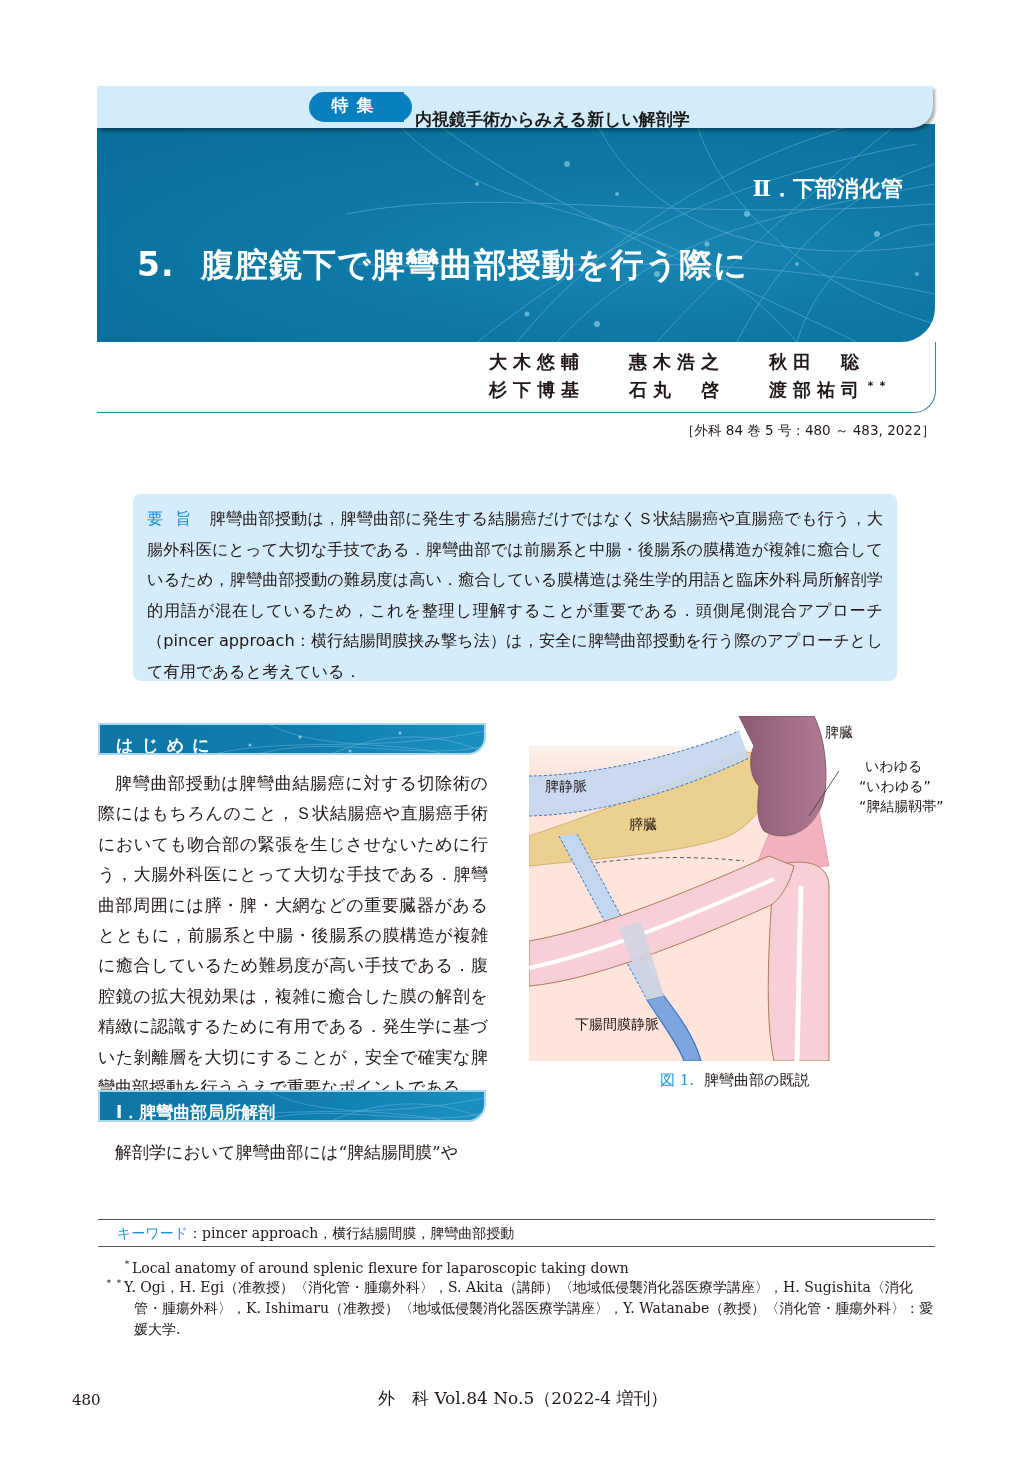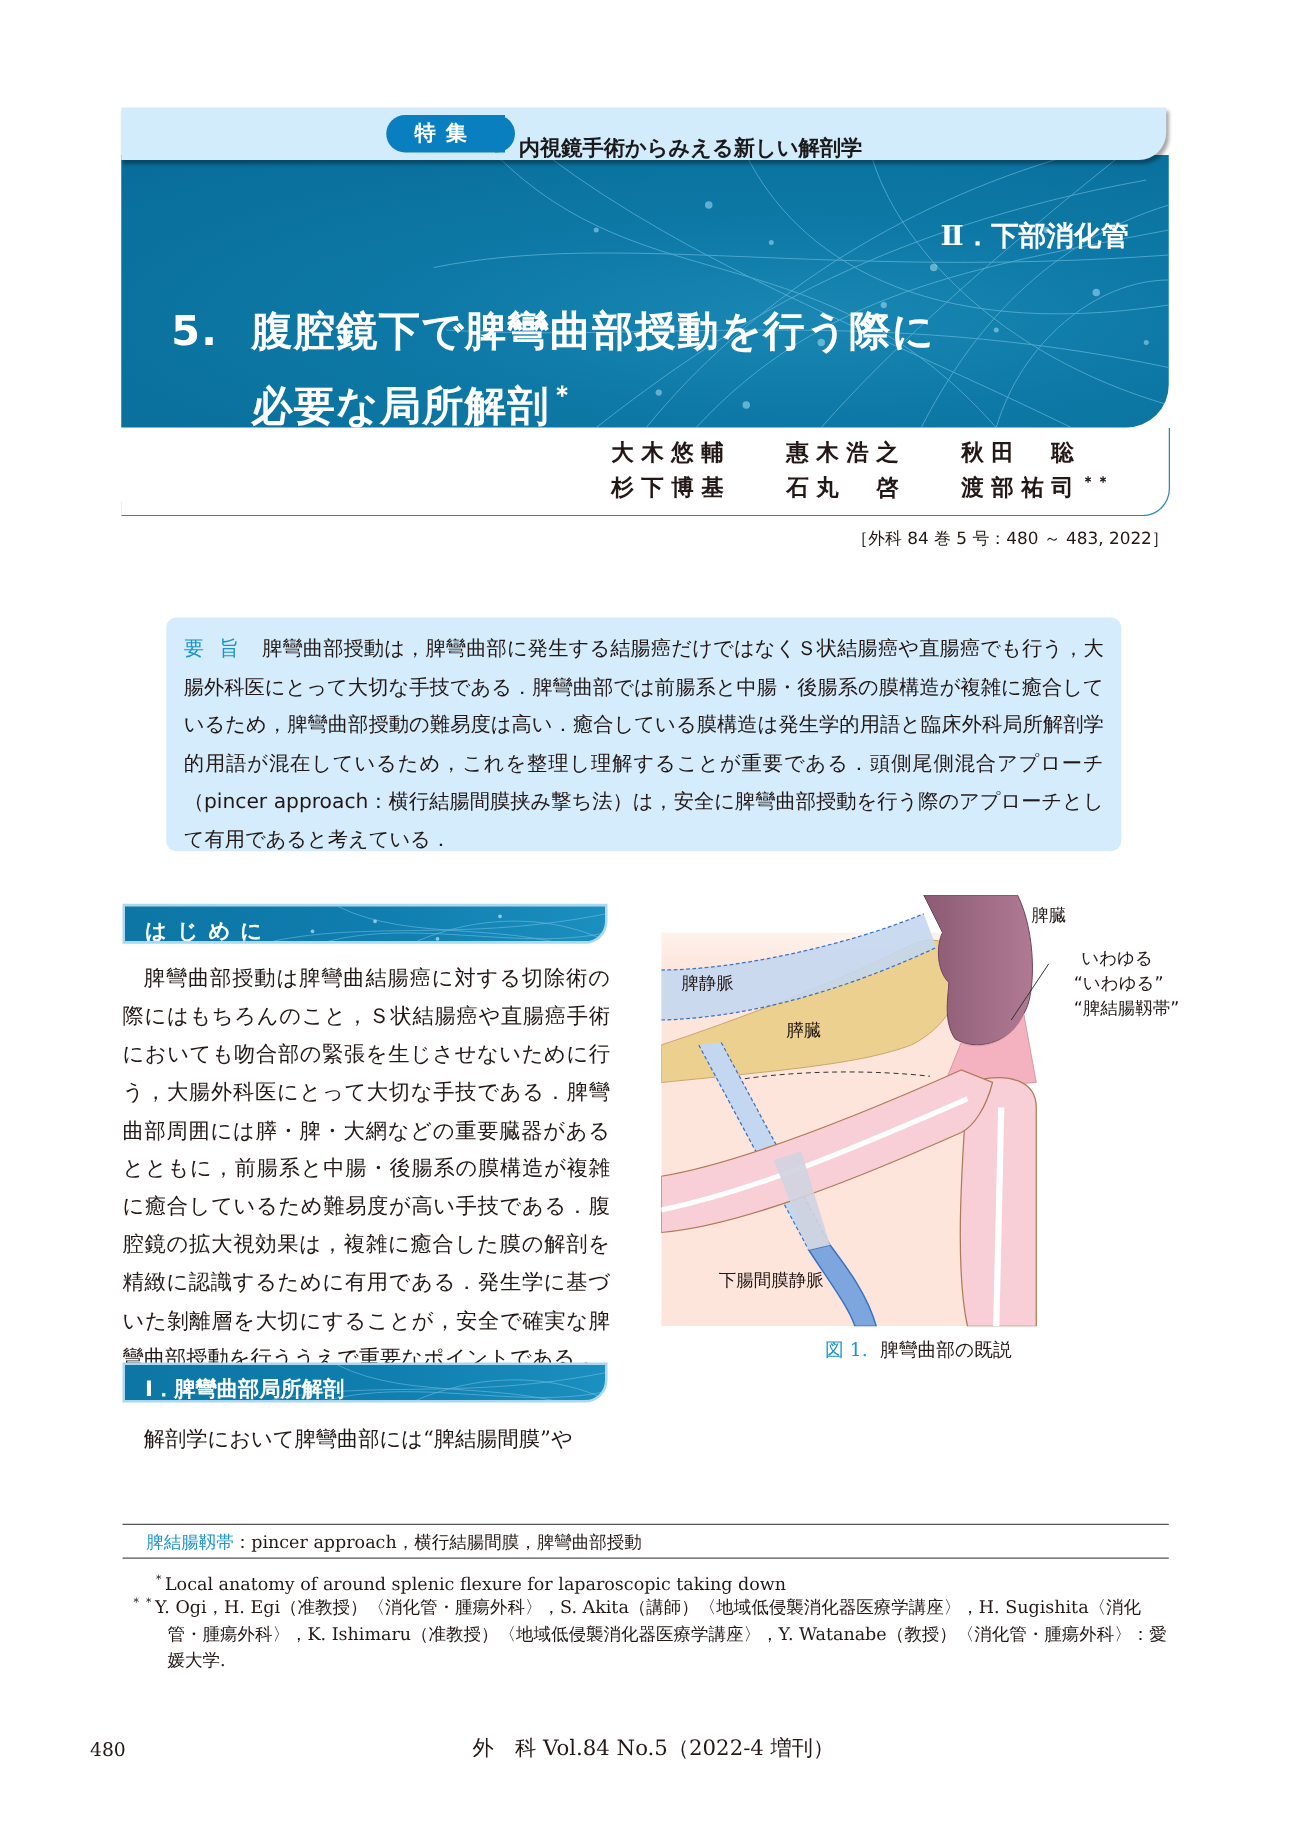--- a/index.html
+++ b/index.html
@@ -11,21 +11,21 @@
   .banner-dark { position: absolute; left: 0; top: 38px; width: 838px; height: 218px;
     background: radial-gradient(ellipse at 65% 60%, #1a87b3 0%, #0e79a6 40%, #086c99 100%);
     border-bottom-right-radius: 34px; overflow: hidden; }
   .banner-dark svg.net { position: absolute; left: 0; top: 0; }
   .banner-top { position: absolute; left: 0; top: 0; width: 836px; height: 42px;
     background: #d3ecfb; border-bottom-right-radius: 22px;
     box-shadow: 2px 3px 3px rgba(0,0,0,0.35); }
   .tokushu-pill { position: absolute; left: 212px; top: 6px; width: 95px; height: 30px;
     background: #0a7fbf; border-radius: 15px 0 0 15px; color: #fff; font-weight: bold;
     font-size: 17px; letter-spacing: 8px; text-align: center; line-height: 30px;
-    font-family: Liberation Sans, sans-serif; }
+    font-family: Liberation Mono, monospace; }
   .tokushu-pill::after { content: ""; position: absolute; right: -8px; top: 0; width: 16px; height: 30px;
     background: #0a7fbf; border-radius: 0 15px 15px 0; }
   .series-title { position: absolute; left: 318px; top: 8px; font-size: 17px; font-weight: bold;
     color: #1a1a1a; line-height: 26px; margin-top: 12px; }
   .section-label { position: absolute; right: 32px; top: 50px; color: #fff; font-size: 22px;
     font-weight: bold; font-family: "DejaVu Serif", "Liberation Serif", serif; }
   .article-title { position: absolute; left: 40px; top: 116px; color: #fff; font-size: 33px;
     font-weight: bold; line-height: 50px; letter-spacing: 1px; }
   .article-title .num { display: inline-block; width: 64px; }
   .article-title .line2 { padding-left: 64px; }
@@ -117,21 +117,20 @@
           <circle cx="780" cy="110" r="3"></circle>
           <circle cx="430" cy="190" r="2.5"></circle>
         <circle cx="500" cy="200" r="3"></circle>
           <circle cx="820" cy="150" r="2"></circle>
           <circle cx="380" cy="60" r="2"></circle>
       </g>
     </svg>
     <div class="section-label">Ⅱ．下部消化管</div>
     <div class="article-title">
       <div><span class="num">5.</span><span>腹腔鏡下で脾彎曲部授動を行う際に</span></div>
-      <div class="line2"><span>必要な局所解剖</span><sup>＊</sup></div>
     </div>
   </div>
   <div class="banner-top">
     <div class="tokushu-pill">特集</div>
     <div class="series-title">内視鏡手術からみえる新しい解剖学</div>
   </div>
 </div>
 
 <div class="authors">
   <div class="authors-row" style="top:36px">
@@ -229,21 +228,21 @@
   <div class="fig-label" style="left:330px; top:62px;">“いわゆる”</div>
   <div class="fig-label" style="left:330px; top:82px;">“脾結腸靱帯”</div>
   <div class="fig-label" style="left:46px; top:300px;">下腸間膜静脈</div>
 </div>
 <div class="caption">
   <span class="fig-num">図 1.</span><span>脾彎曲部の既説</span>
 </div>
 
 <div class="rule" style="top:1219px"></div>
 <div class="keywords">
-  <span class="kw-label">脾結腸靱帯</span><span>：pincer approach，横行結腸間膜，脾彎曲部授動</span>
+  <span class="kw-label">キーワード</span><span>：pincer approach，横行結腸間膜，脾彎曲部授動</span>
 </div>
 <div class="rule" style="top:1246px"></div>
 <div class="fn fn1">
   <sup>＊</sup><span>Local anatomy of around splenic flexure for laparoscopic taking down</span>
 </div>
 <div class="fn fn2">
   <sup>＊＊</sup><span>Y. Ogi，H. Egi（准教授）〈消化管・腫瘍外科〉，S. Akita（講師）〈地域低侵襲消化器医療学講座〉，H. Sugishita〈消化管・腫瘍外科〉，K. Ishimaru（准教授）〈地域低侵襲消化器医療学講座〉，Y. Watanabe（教授）〈消化管・腫瘍外科〉：愛媛大学.</span>
 </div>
 
 <div class="page-num">480</div>

